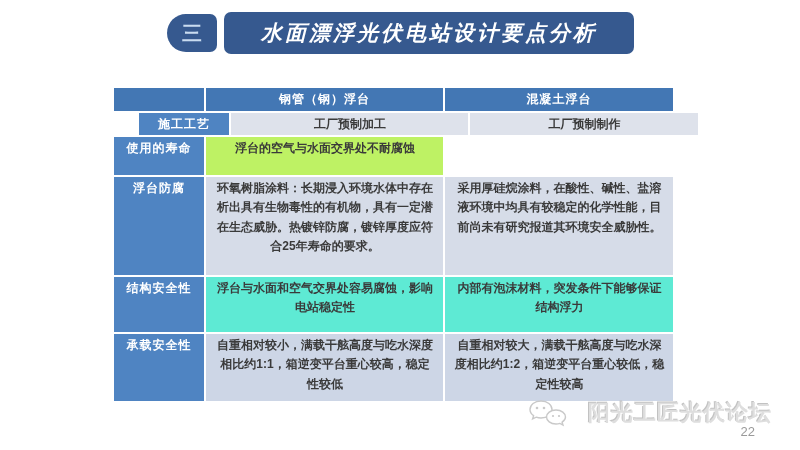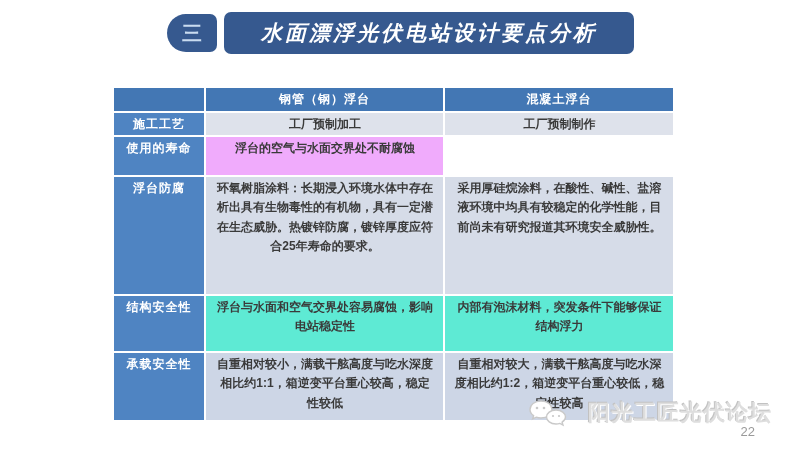--- a/index.html
+++ b/index.html
@@ -29,39 +29,39 @@
     position:absolute;left:114px;top:88px;width:559px;
     display:flex;flex-direction:column;gap:2px;
   }
   .trow{display:flex;gap:2px;}
   .cell{box-sizing:border-box;overflow:hidden;}
   .c0{width:90px;flex:0 0 90px;}
   .c1{width:237px;flex:0 0 237px;}
   .c2{width:228px;flex:0 0 228px;}
   
   .trow:nth-child(1){height:23px;}
-  .trow:nth-child(2){height:22px;}
+  .trow:nth-child(2){height:22px;margin-left:25px;}
   .trow:nth-child(3){height:38px;}
-  .trow:nth-child(4){height:117px;}
+  .trow:nth-child(4){height:98px;}
   .trow:nth-child(5){height:55px;}
   .trow:nth-child(6){height:67px;}
   
   .hcell,.lbl{
     background:#4377b4;color:#ffffff;font-weight:bold;font-size:12px;
     display:flex;justify-content:center;align-items:center;
     letter-spacing:1px;
   }
   .lbl{background:#4f84c2;align-items:flex-start;padding-top:3px;}
   
   .bcell{
     font-size:12px;color:#3a3a3a;font-weight:600;line-height:1.62;
     padding:2px 8px 2px 9px;text-align:center;
   }
   .trow:nth-child(2) .bcell{background:#dee2eb;}
-  .trow:nth-child(3) .bcell{background:#f0abfc;}
+  .trow:nth-child(3) .bcell{background:#bef264;}
   .trow:nth-child(4) .bcell{background:#d6dce8;}
   .trow:nth-child(5) .bcell{background:#5eead4;}
   .trow:nth-child(6) .bcell{background:#cdd6e6;}
   
   .footer{
     position:absolute;right:28px;top:398px;
     display:flex;align-items:flex-start;gap:20px;
   }
   .footer-brand{
     font-size:22px;font-weight:bold;letter-spacing:1px;

